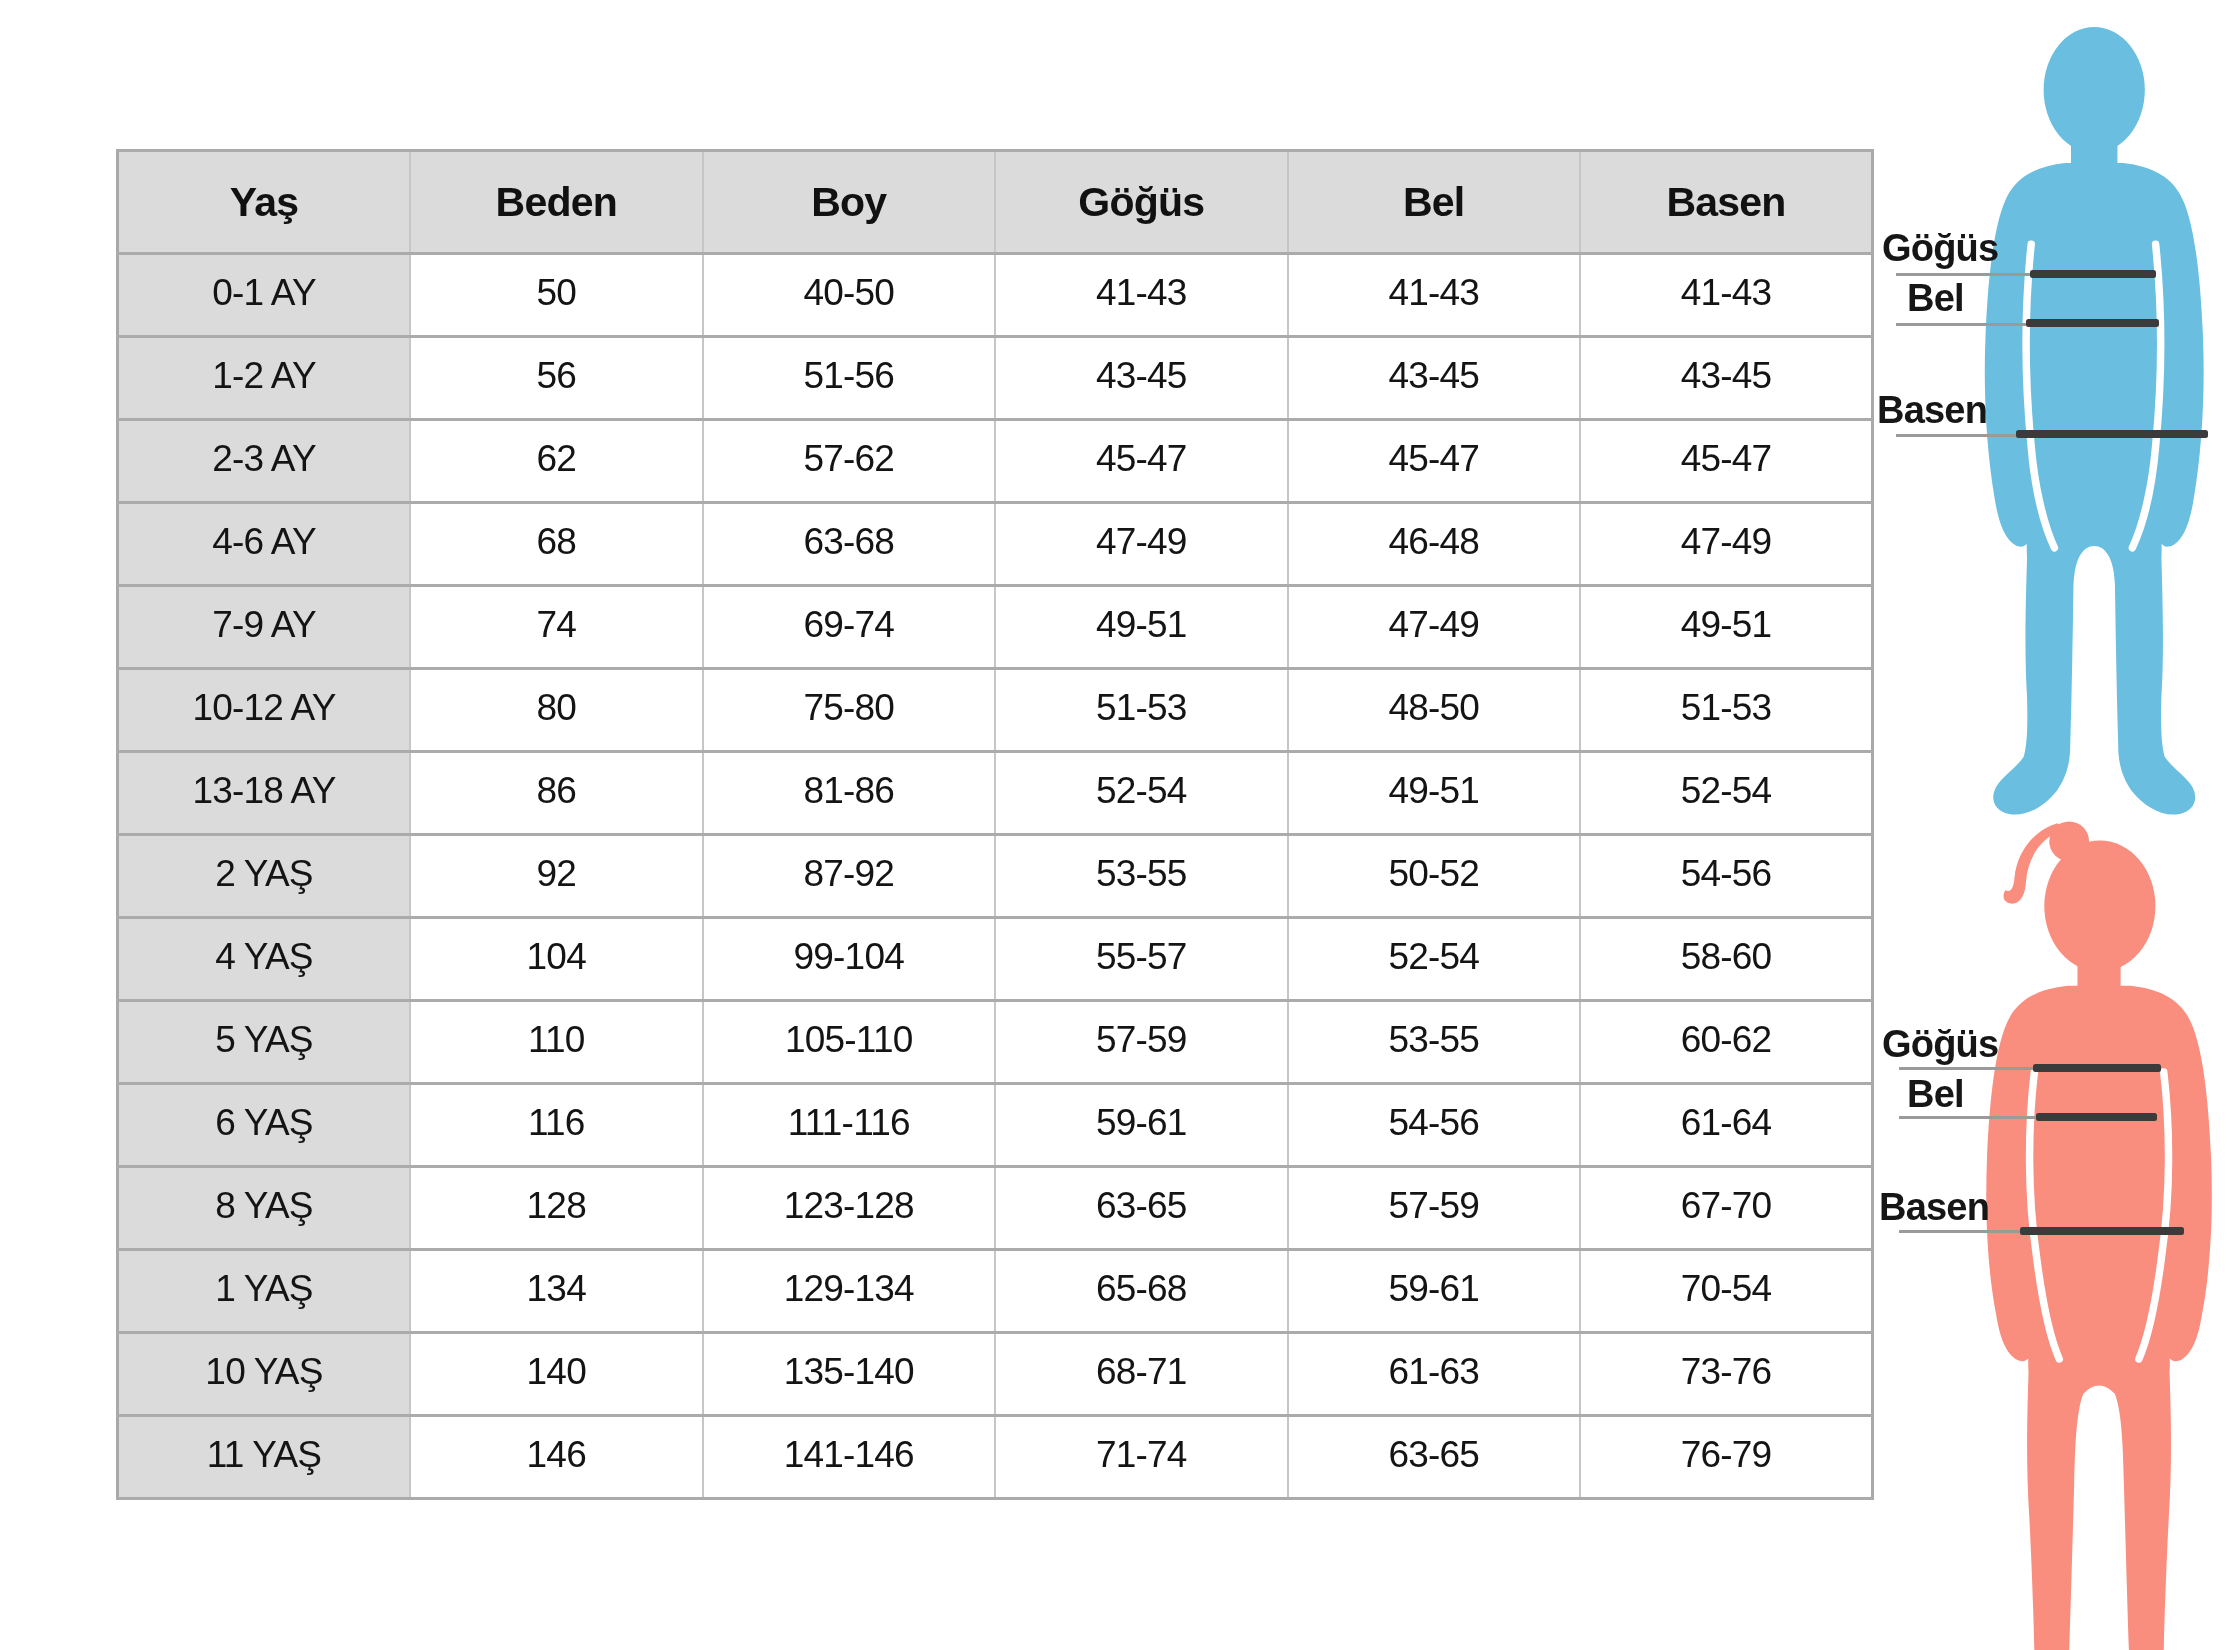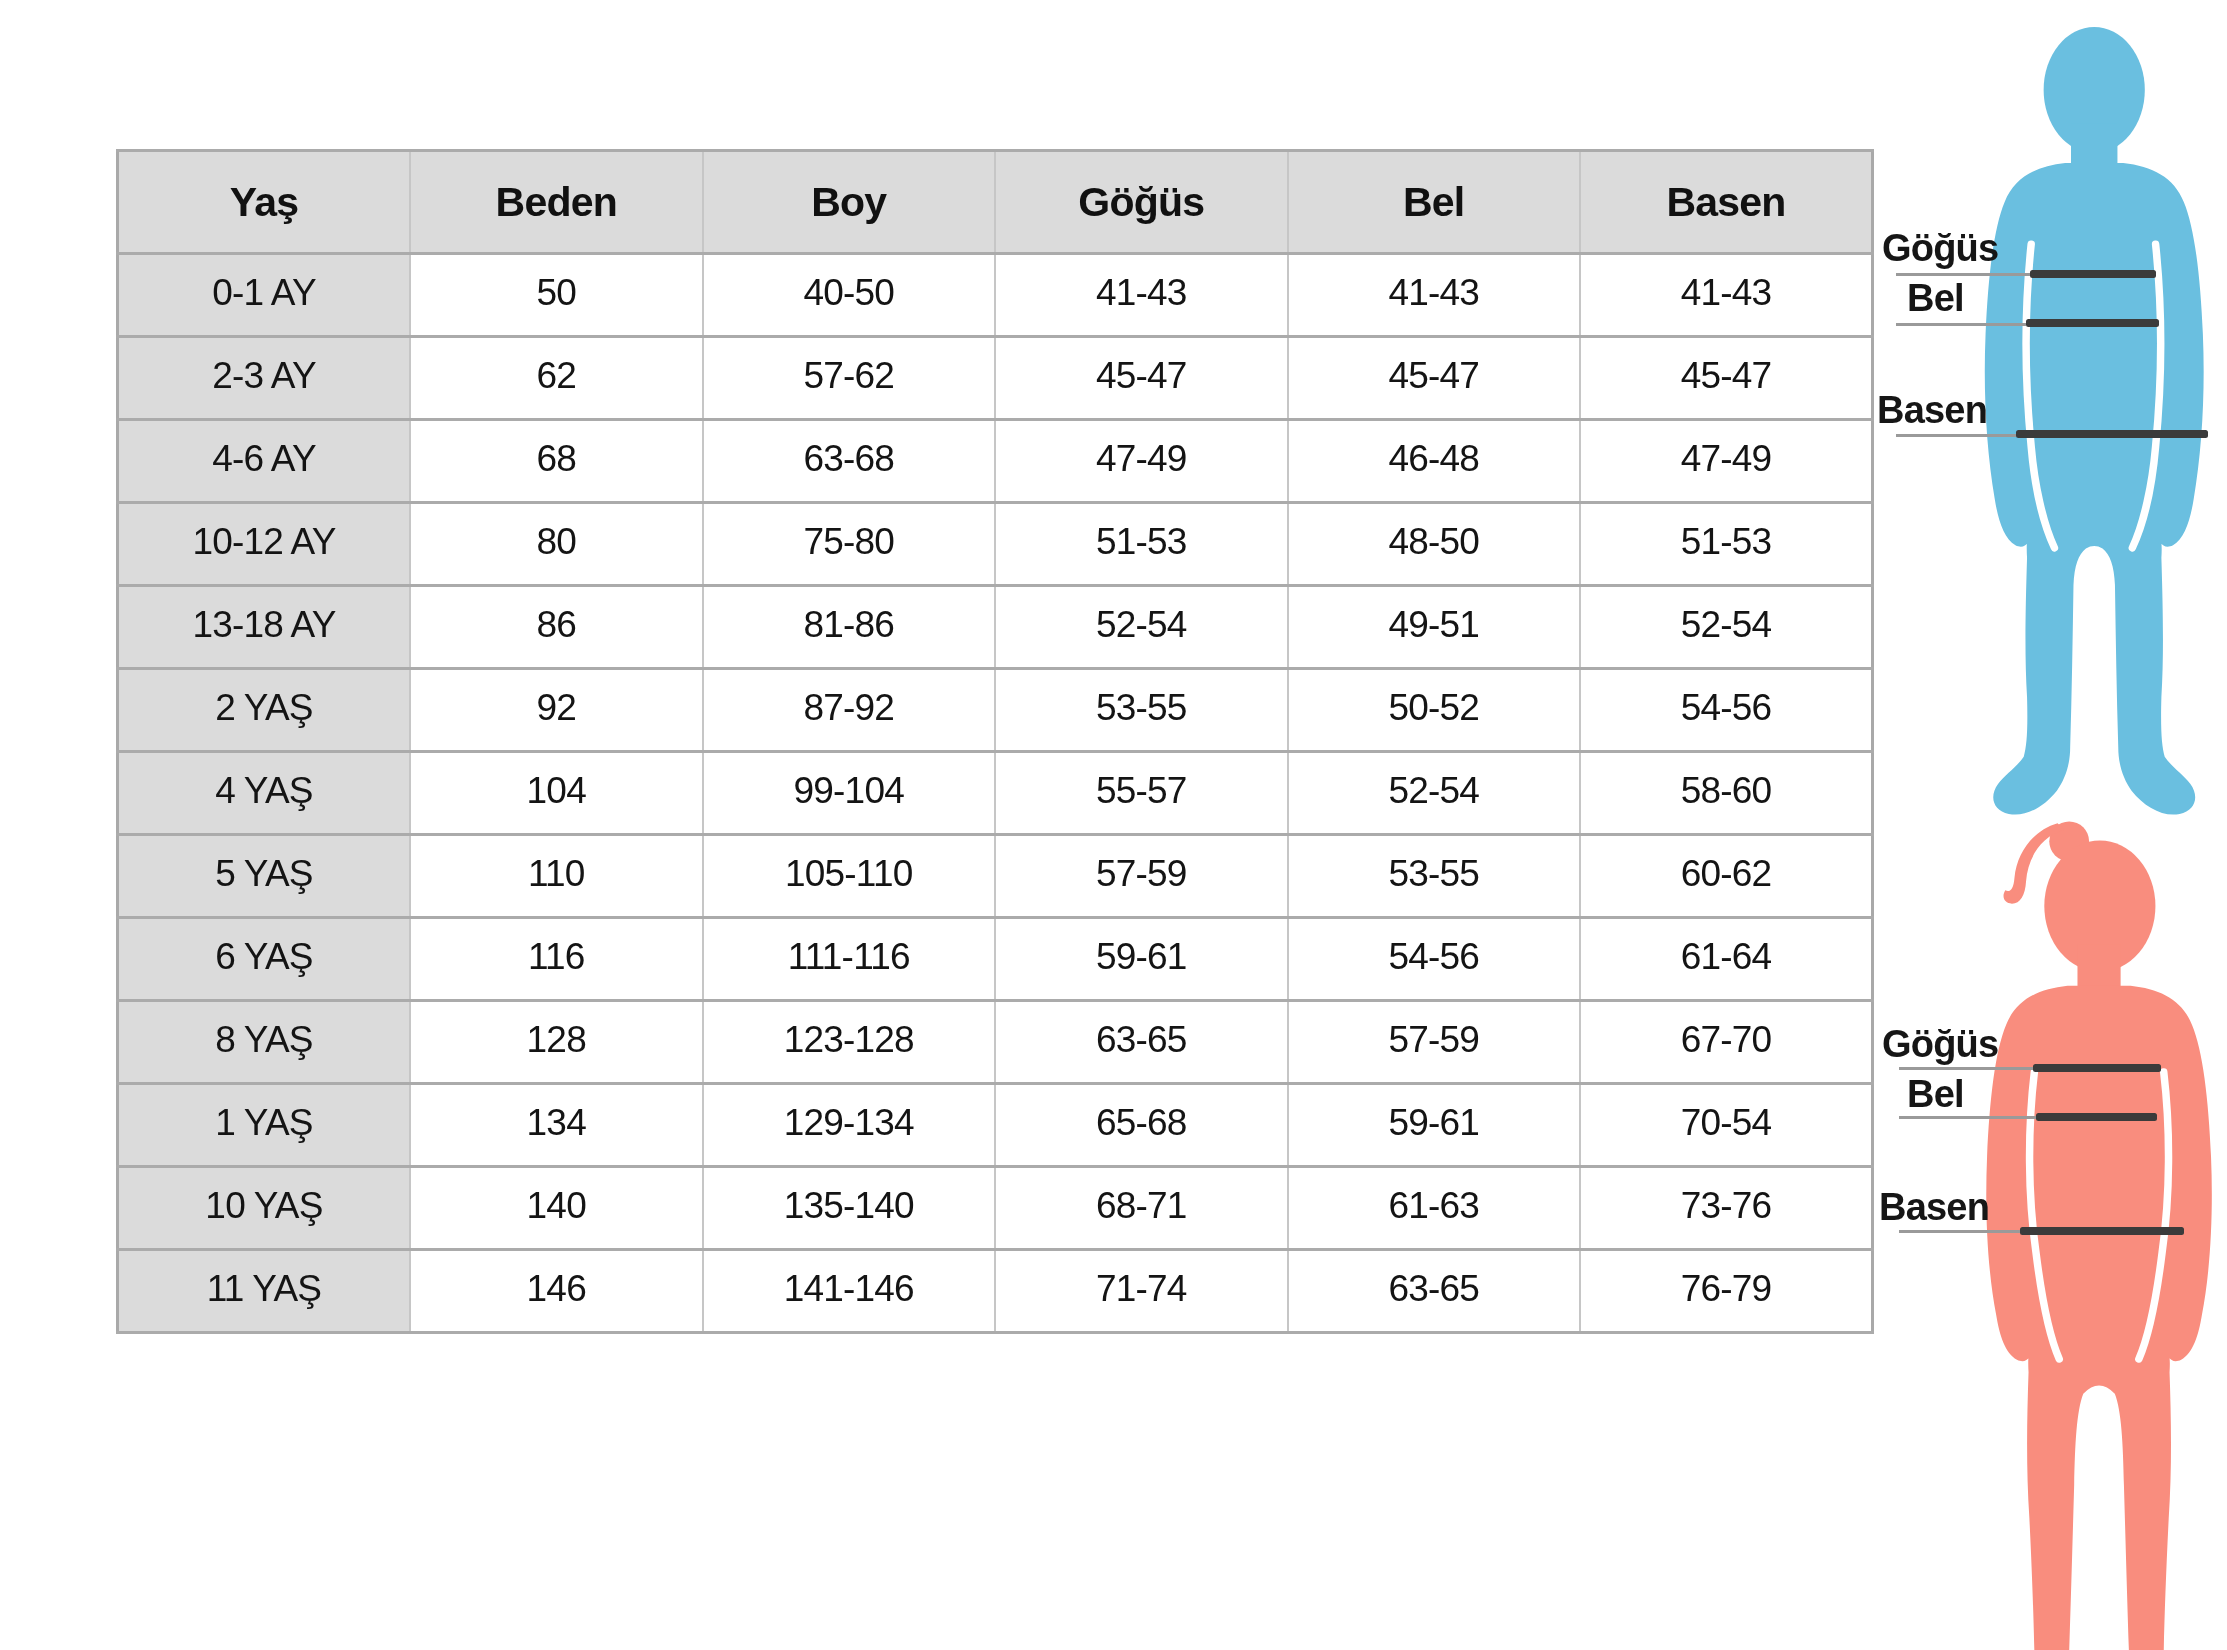--- a/index.html
+++ b/index.html
@@ -54,34 +54,50 @@
       <tbody>
           <tr>
             <td class="age">0-1 AY</td>
             <td>50</td>
             <td>40-50</td>
             <td>41-43</td>
             <td>41-43</td>
             <td>41-43</td>
           </tr>
           <tr>
+            <td class="age">1-2 AY</td>
+            <td>56</td>
+            <td>51-56</td>
+            <td>43-45</td>
+            <td>43-45</td>
+            <td>43-45</td>
+          </tr>
+          <tr>
             <td class="age">2-3 AY</td>
             <td>62</td>
             <td>57-62</td>
             <td>45-47</td>
             <td>45-47</td>
             <td>45-47</td>
           </tr>
           <tr>
             <td class="age">4-6 AY</td>
             <td>68</td>
             <td>63-68</td>
             <td>47-49</td>
             <td>46-48</td>
             <td>47-49</td>
+          </tr>
+          <tr>
+            <td class="age">7-9 AY</td>
+            <td>74</td>
+            <td>69-74</td>
+            <td>49-51</td>
+            <td>47-49</td>
+            <td>49-51</td>
           </tr>
           <tr>
             <td class="age">10-12 AY</td>
             <td>80</td>
             <td>75-80</td>
             <td>51-53</td>
             <td>48-50</td>
             <td>51-53</td>
           </tr>
           <tr>

